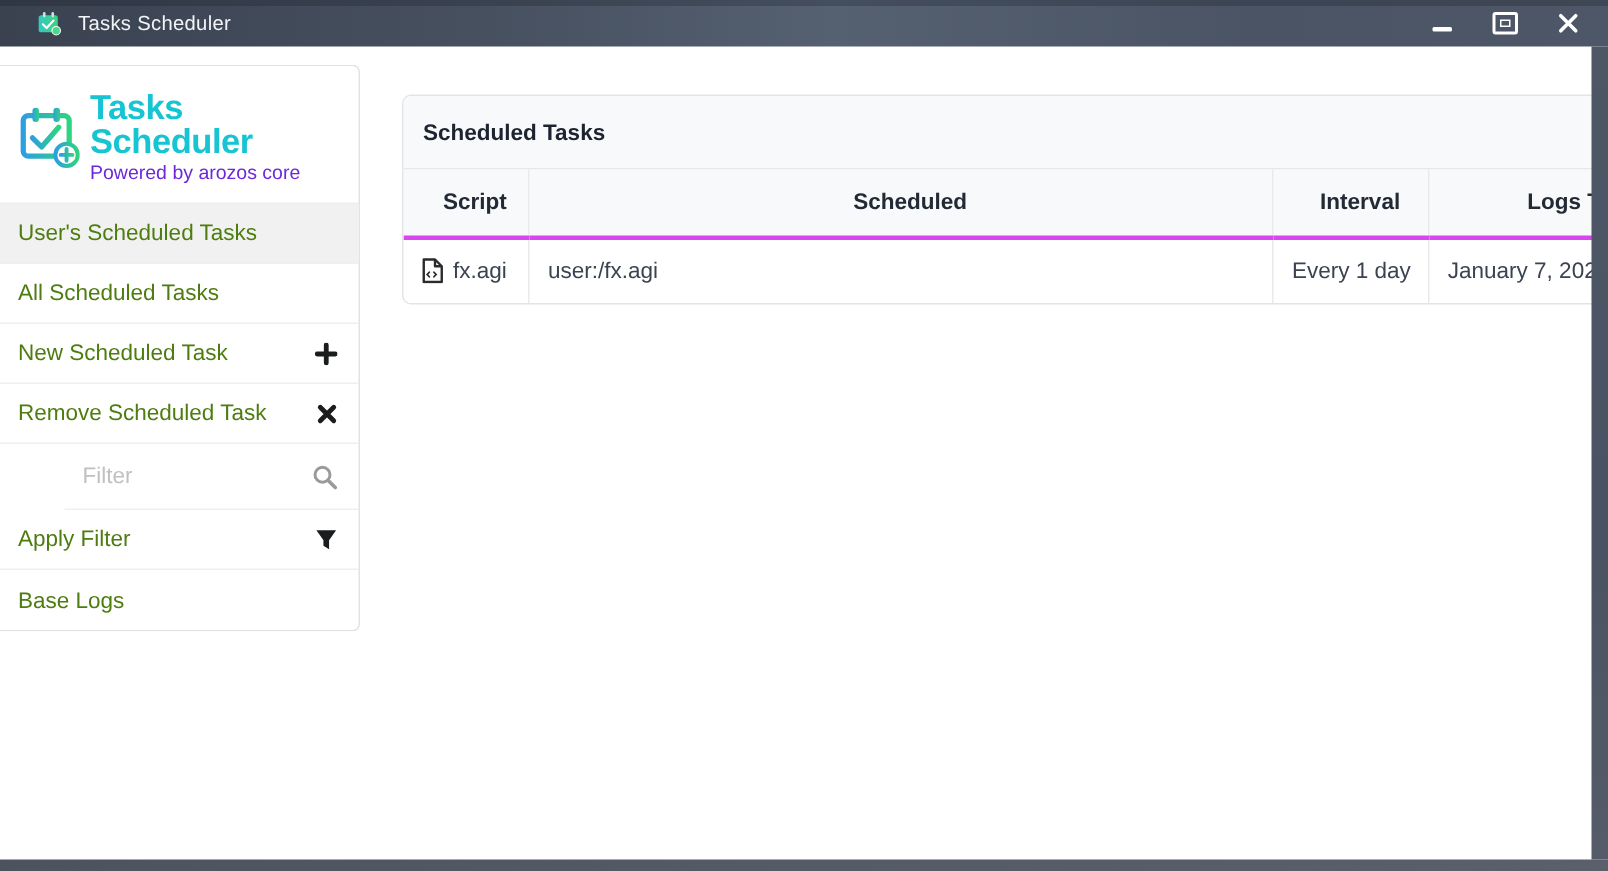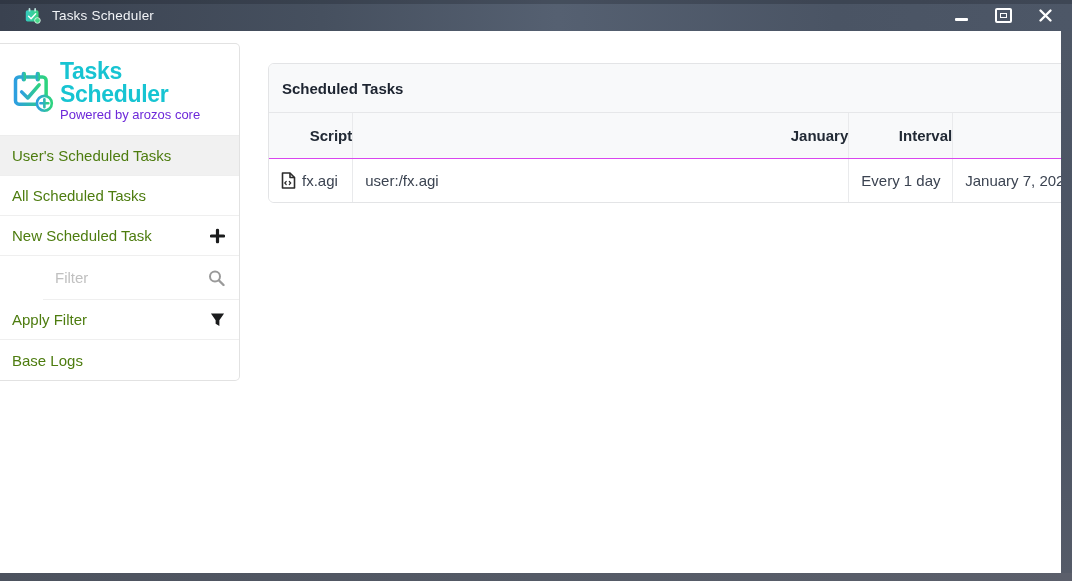--- a/index.html
+++ b/index.html
@@ -67,23 +67,23 @@
     border:1px solid #e3e4e6;border-radius:6px;overflow:hidden;
     background:#fff;box-sizing:border-box;
   }
   .panel-header{
     height:49px;background:#f8f9fa;border-bottom:1px solid #e6e7e9;
     display:flex;align-items:center;padding-left:13px;
     font-size:15px;font-weight:bold;color:#1d2430;box-sizing:border-box;
   }
   table.tasks{border-collapse:collapse;width:100%;table-layout:fixed;}
   table.tasks th{
-    height:45px;background:#f8f9fa;text-align:right;padding:0 0 0 12px;
+    height:45px;background:#f8f9fa;text-align:center;padding:0 0 0 12px;
     font-size:15px;font-weight:bold;color:#222a35;
-    border-bottom:1px solid #d946ef;box-sizing:border-box;
+    border-bottom:3px solid #d946ef;box-sizing:border-box;
   }
   table.tasks th + th, table.tasks td + td{border-left:1px solid #e9eaec;}
   table.tasks td{
     height:44px;padding:0 0 0 12px;font-size:15px;color:#3b4351;
     background:#fff;box-sizing:border-box;white-space:nowrap;overflow:hidden;
   }
   .col-script{width:75px;}
   .col-location{width:444px;}
   .col-interval{width:93px;}
   .col-basetime{width:173px;}
@@ -155,20 +155,28 @@
       <span>All Scheduled Tasks</span>
     </div>
     <div class="menu-item">
       <span>New Scheduled Task</span>
       <span class="right-ic ic">
         <svg width="15" height="15" viewBox="0 0 15 15">
             <path d="M7.5 1.5 V13.5 M1.5 7.5 H13.5" stroke="#1b1c1d" stroke-width="3.2" stroke-linecap="round"></path>
           </svg>
       </span>
     </div>
+    <div class="menu-item">
+      <span>Remove Scheduled Task</span>
+      <span class="right-ic ic">
+        <svg width="14" height="14" viewBox="0 0 14 14">
+            <path d="M2.5 2.5 L11.5 11.5 M11.5 2.5 L2.5 11.5" stroke="#1b1c1d" stroke-width="3.2" stroke-linecap="round"></path>
+          </svg>
+      </span>
+    </div>
     <div class="filter-wrap">
       <input class="filter-input" type="text" value="" placeholder="Filter" style="">
       <span class="right-ic ic">
         <svg width="17" height="17" viewBox="0 0 17 17">
           <circle cx="7" cy="7" r="5" fill="none" stroke="#9a9a9a" stroke-width="2"></circle>
           <path d="M11 11 L15.5 15.5" stroke="#9a9a9a" stroke-width="2.4" stroke-linecap="round"></path>
         </svg>
       </span>
     </div>
     <div class="menu-item">
@@ -190,21 +198,21 @@
   <table class="tasks">
     <colgroup>
       <col class="col-script">
         <col class="col-location">
         <col class="col-interval">
         <col class="col-basetime">
     </colgroup>
     <thead>
       <tr>
         <th>Script</th>
-        <th>January</th>
+        <th>Scheduled</th>
         <th>Interval</th>
         <th>Logs Time</th>
       </tr>
     </thead>
     <tbody>
       <tr>
         <td>
           <span class="script-cell">
             <span class="ic">
               <svg width="15" height="17" viewBox="0 0 15 17">

